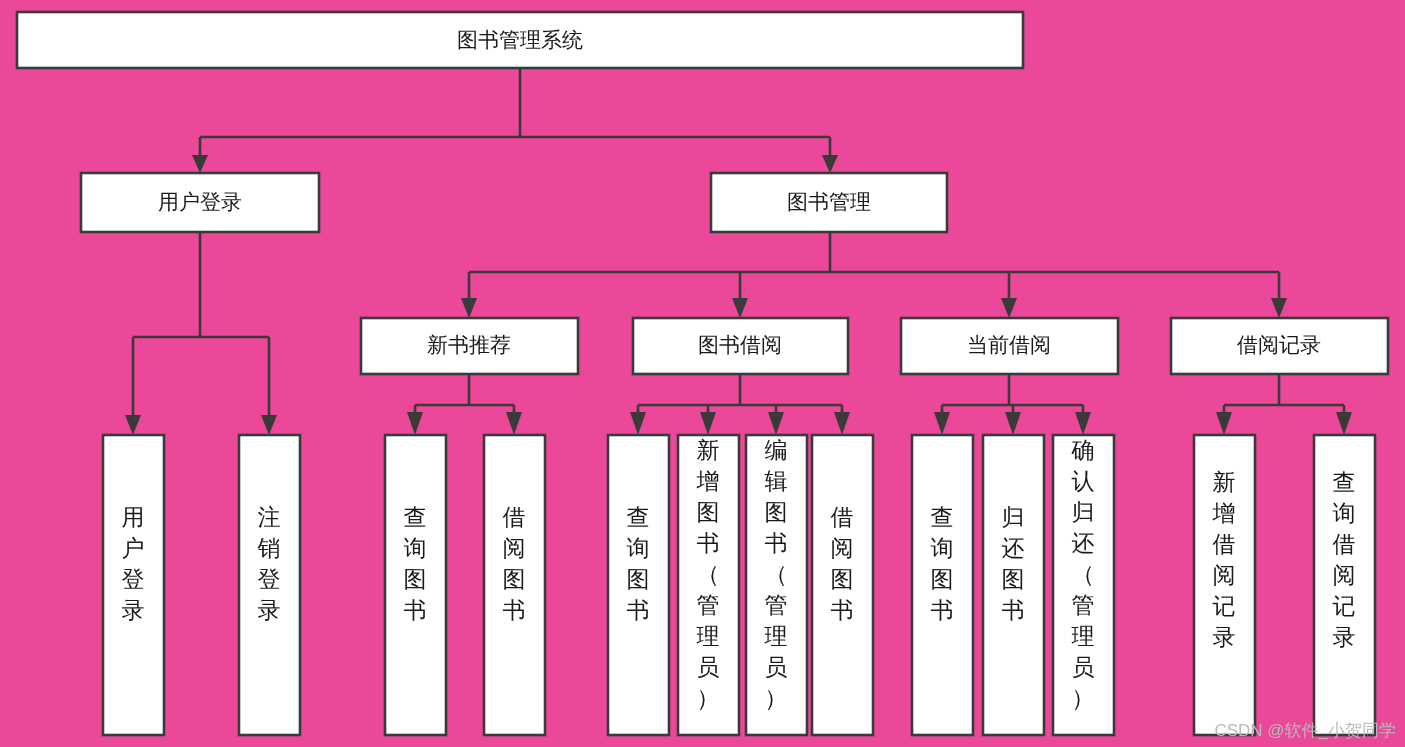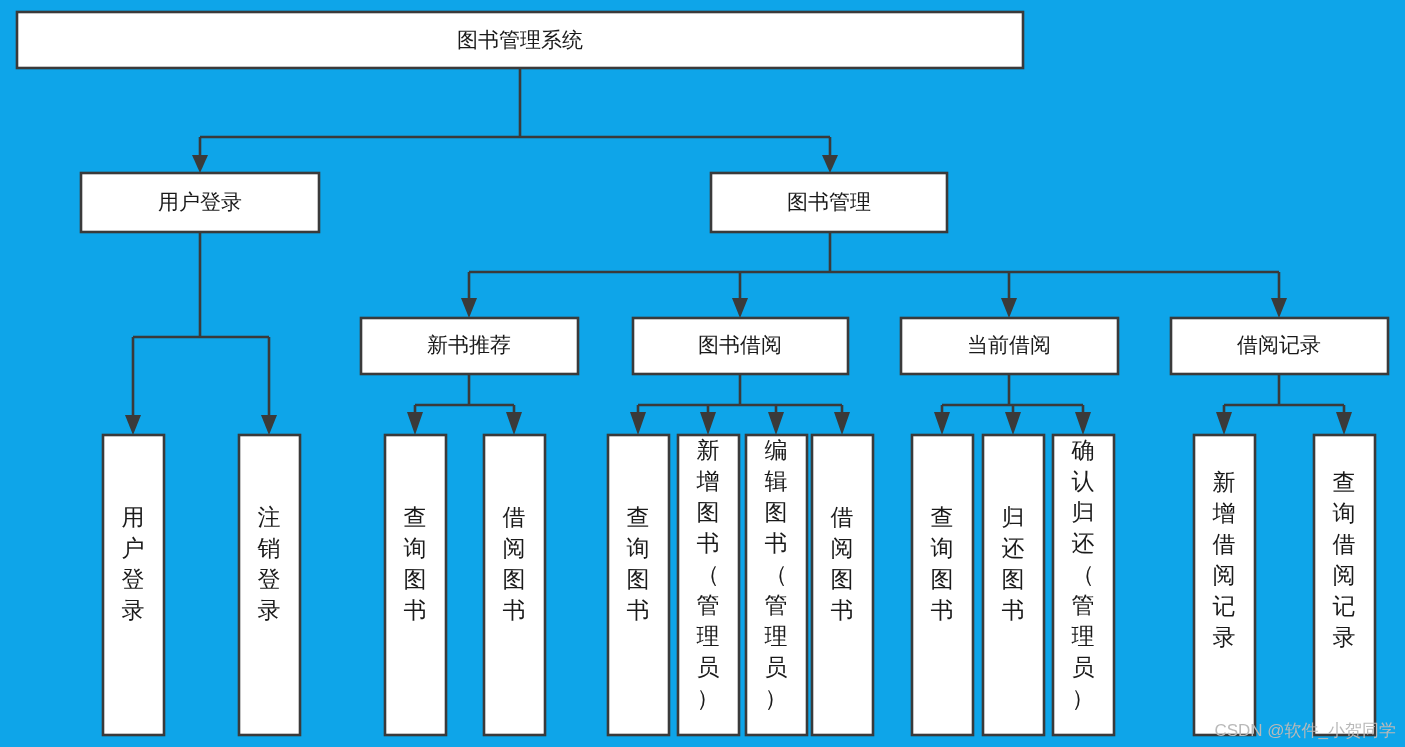--- a/index.html
+++ b/index.html
@@ -7,21 +7,21 @@
     padding: 0;
     background: #ffffff;
   }
   body {
     font-family: "Liberation Sans", "DejaVu Sans", sans-serif;
   }
   #canvas {
     position: relative;
     width: 1405px;
     height: 747px;
-    background: #0ea5e9;
+    background: #ec4899;
     overflow: hidden;
   }
   svg#diagram {
     position: absolute;
     top: 0;
     left: 0;
     width: 1405px;
     height: 747px;
     display: block;
   }

